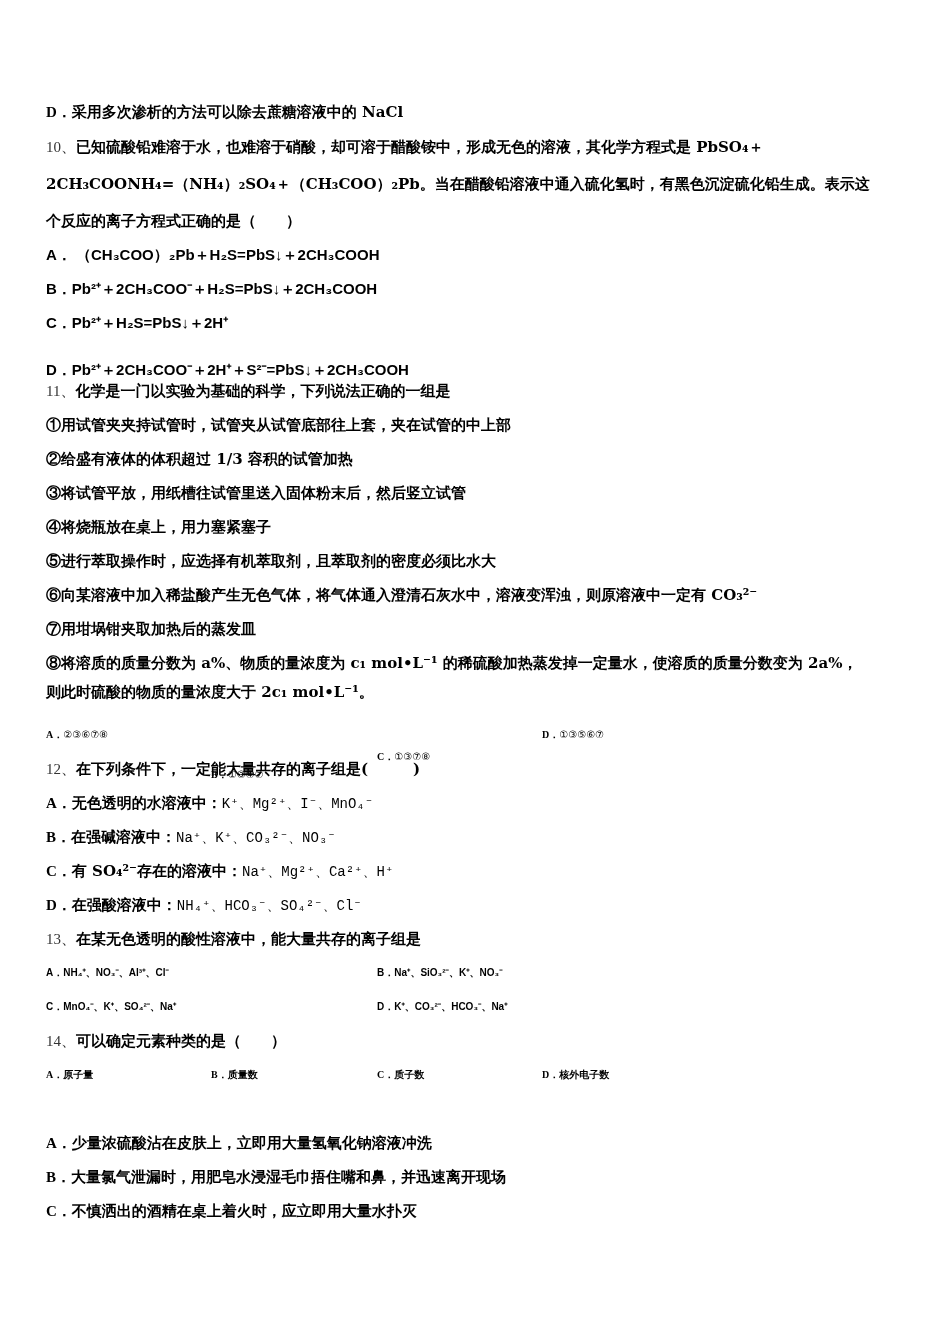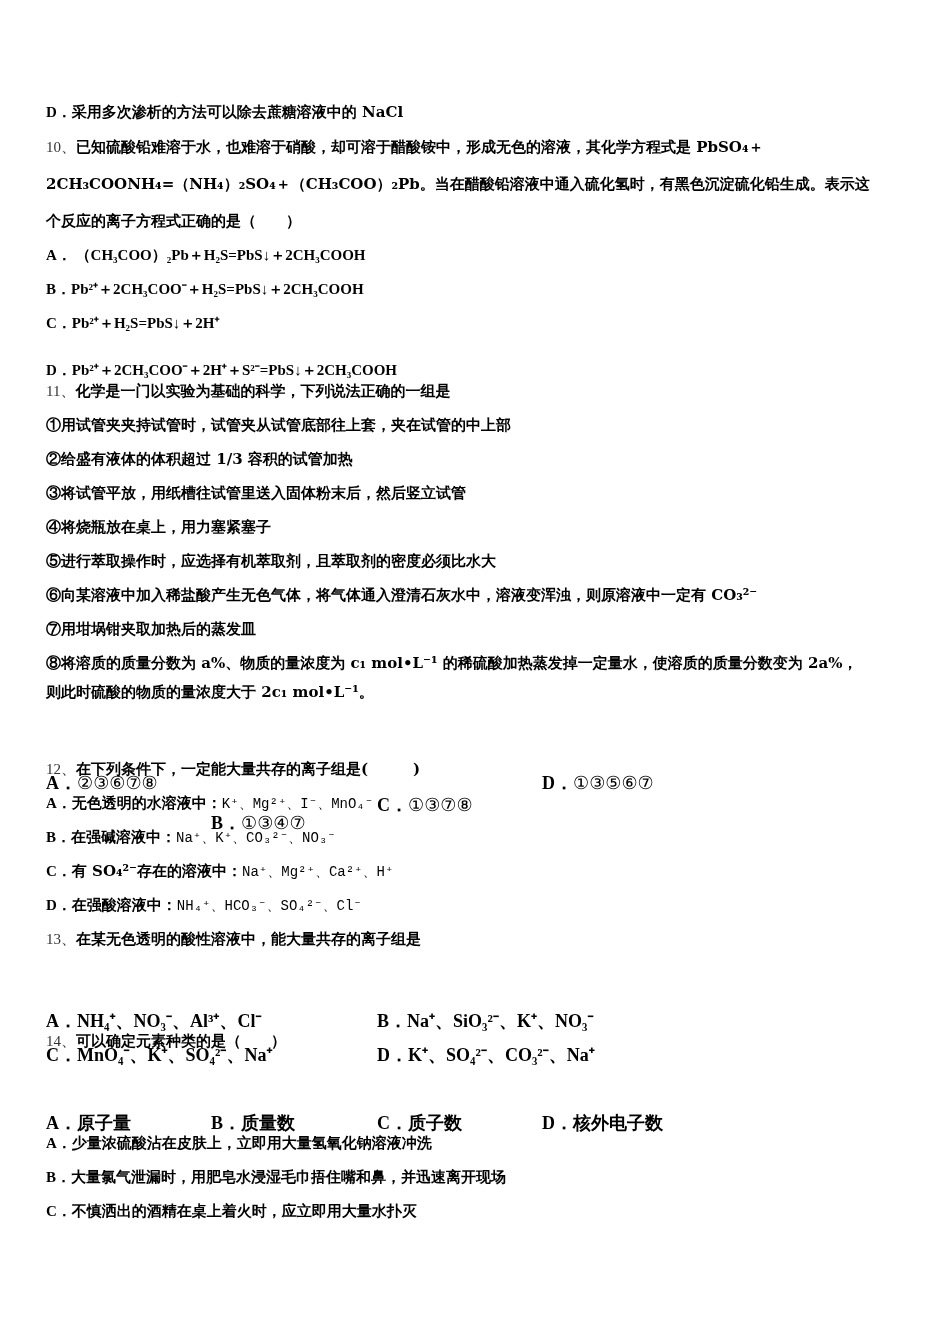--- a/index.html
+++ b/index.html
@@ -1,24 +1,24 @@
 <!DOCTYPE html>
 <html><head>
 <meta charset="utf-8">
 <style>
   html, body { margin: 0; padding: 0; background: #ffffff; }
   body { width: 950px; height: 1344px; position: relative; overflow: hidden;
          font-family: "DejaVu Serif", "Liberation Serif", serif; color: #000; }
   .page { position: absolute; left: 0; top: 0; width: 754px; height: 1344px; }
   .line { position: absolute; left: 46px; font-size: 15px; font-weight: bold; white-space: nowrap; line-height: 20px; }
   .num { font-weight: normal; font-family: "Liberation Serif", serif; color: #333; }
-  .opt { position: absolute; font-size: 18px; font-weight: bold; white-space: nowrap; line-height: 20px; margin-top: 48px; }
+  .opt { position: absolute; font-size: 10px; font-weight: bold; white-space: nowrap; line-height: 20px; }
   .lbl { font-family: "Liberation Serif", serif; font-weight: bold; }
   .mono { font-family: "Liberation Mono", "DejaVu Sans Mono", monospace; font-weight: normal; font-size: 14px; }
-  .ch { font-family: Liberation Serif, serif; font-weight: bold; }
+  .ch { font-family: Liberation Sans, sans-serif; font-weight: bold; }
 </style>
 </head>
 <body>
 
 <div class="page">
 
   <div class="line" style="top:102px">
     <span class="lbl">D．</span><span>采用多次渗析的方法可以除去蔗糖溶液中的 NaCl</span>
   </div>
 
@@ -90,21 +90,21 @@
   <div class="opt ch" style="top:963px; left:46px">
     <span>A．</span><span>NH₄⁺、NO₃⁻、Al³⁺、Cl⁻</span>
   </div>
   <div class="opt ch" style="top:963px; left:377px">
     <span>B．</span><span>Na⁺、SiO₃²⁻、K⁺、NO₃⁻</span>
   </div>
   <div class="opt ch" style="top:997px; left:46px">
     <span>C．</span><span>MnO₄⁻、K⁺、SO₄²⁻、Na⁺</span>
   </div>
   <div class="opt ch" style="top:997px; left:377px">
-    <span>D．</span><span>K⁺、SO₄²⁻、CO₃²⁻、Na⁺</span>
+    <span>D．</span><span>K⁺、CO₃²⁻、HCO₃⁻、Na⁺</span>
   </div>
 
   <div class="line" style="top:1031px">
     <span class="num">14、</span><span>可以确定元素种类的是（　　）</span>
   </div>
   <div class="opt" style="top:1065px; left:46px">
     <span class="lbl">A．</span><span>原子量</span>
   </div>
   <div class="opt" style="top:1065px; left:211px">
     <span class="lbl">B．</span><span>质量数</span>

